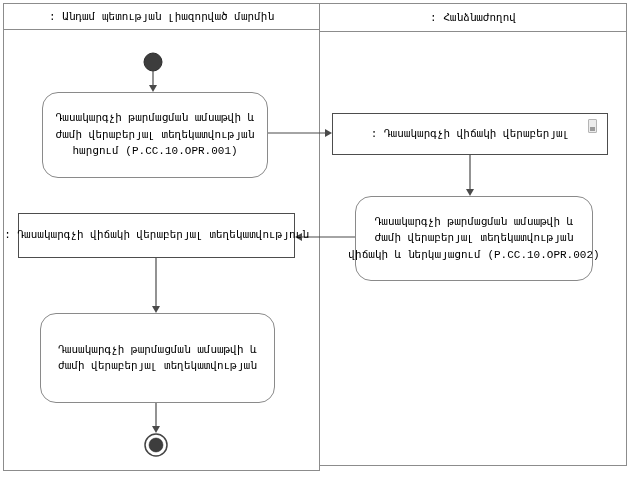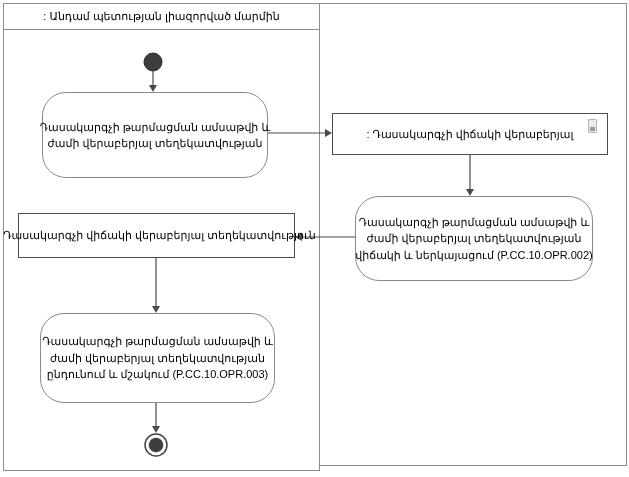--- a/index.html
+++ b/index.html
@@ -7,38 +7,38 @@
     --action-border:#8a8a8a;
     --object-border:#4d4d4d;
     --connector:#4a4a4a;
     --node-fill:#ffffff;
     --start-node:#3d3d3d;
     --background:#ffffff;
   }
   html,body{margin:0;padding:0;background:#fff;}
   .diagram{
     position:relative;width:629px;height:477px;background:var(--background);
-    font-family:Liberation Sans, sans-serif;
+    font-family:Liberation Mono, monospace;
     font-size:11px;color:#000;overflow:hidden;
   }
   .lane{position:absolute;box-sizing:border-box;border:1px solid var(--lane-border);background:transparent;}
   .lane-left{left:3px;top:3px;width:317px;height:468px;}
   .lane-right{left:319px;top:3px;width:308px;height:463px;border-left:none;}
   .lane-header{
     position:absolute;box-sizing:border-box;border:1px solid var(--lane-border);
     display:flex;align-items:center;justify-content:center;text-align:center;background:#fff;
   }
   .header-left{left:3px;top:3px;width:317px;height:27px;}
   .header-right{left:319px;top:3px;width:308px;height:29px;border-left:1px solid var(--lane-border);}
   .node{
     position:absolute;box-sizing:border-box;background:var(--node-fill);
     display:flex;flex-direction:column;align-items:center;justify-content:center;
     text-align:center;line-height:1.5;padding:2px 6px;
   }
-  .action{border:1px solid var(--action-border);border-radius:24px;}
+  .action{border:1px solid var(--action-border);border-radius:16px;}
   .object{border:1.5px solid var(--object-border);}
   #action1{left:42px;top:92px;width:226px;height:86px;}
   #object1{left:332px;top:113px;width:276px;height:42px;}
   #action2{left:355px;top:196px;width:238px;height:85px;}
   #object2{left:18px;top:213px;width:277px;height:45px;}
   #action3{left:40px;top:313px;width:235px;height:90px;}
   .node span{display:block;white-space:nowrap;}
   .obj-marker{
     position:absolute;right:10px;top:5px;width:7px;height:12px;
     border:1px solid #b5b5b5;background:#ececec;border-radius:1px;
@@ -57,20 +57,23 @@
 <body>
 
 <div class="diagram">
 
   <div class="lane lane-left"></div>
   <div class="lane lane-right"></div>
 
   <div class="lane-header header-left">
     <span>: Անդամ պետության լիազորված մարմին</span>
   </div>
+  <div class="lane-header header-right">
+    <span>: Հանձնաժողով</span>
+  </div>
 
   <svg class="connectors" width="629" height="477">
 
     <circle class="initial" cx="153" cy="62" r="9"></circle>
 
     <line class="conn" x1="153" y1="71" x2="153" y2="88"></line>
     <polygon class="arrowhead" points="149,85 157,85 153,92"></polygon>
 
     <line class="conn" x1="268" y1="133" x2="327" y2="133"></line>
     <polygon class="arrowhead" points="325,129 325,137 332,133"></polygon>
@@ -87,36 +90,36 @@
     <line class="conn" x1="156" y1="403" x2="156" y2="428"></line>
     <polygon class="arrowhead" points="152,426 160,426 156,433"></polygon>
 
     <circle class="final-outer" cx="156" cy="445" r="11"></circle>
     <circle class="final-inner" cx="156" cy="445" r="7"></circle>
   </svg>
 
   <div class="node action" id="action1">
     <span>Դասակարգչի թարմացման ամսաթվի և</span>
     <span>ժամի վերաբերյալ տեղեկատվության</span>
+    <span>հարցում (P.CC.10.OPR.001)</span>
   </div>
 
   <div class="node object" id="object1">
     <i class="obj-marker"></i>
     <span>: Դասակարգչի վիճակի վերաբերյալ</span>
   </div>
 
   <div class="node action" id="action2">
     <span>Դասակարգչի թարմացման ամսաթվի և</span>
     <span>ժամի վերաբերյալ տեղեկատվության</span>
     <span>վիճակի և ներկայացում (P.CC.10.OPR.002)</span>
   </div>
 
   <div class="node object" id="object2">
     <span>: Դասակարգչի վիճակի վերաբերյալ տեղեկատվություն</span>
   </div>
 
   <div class="node action" id="action3">
     <span>Դասակարգչի թարմացման ամսաթվի և</span>
     <span>ժամի վերաբերյալ տեղեկատվության</span>
-    <span>ընդունում և մշակում (P.CC.10.OPR.003)</span>
   </div>
 
 </div>
 
 </body></html>

